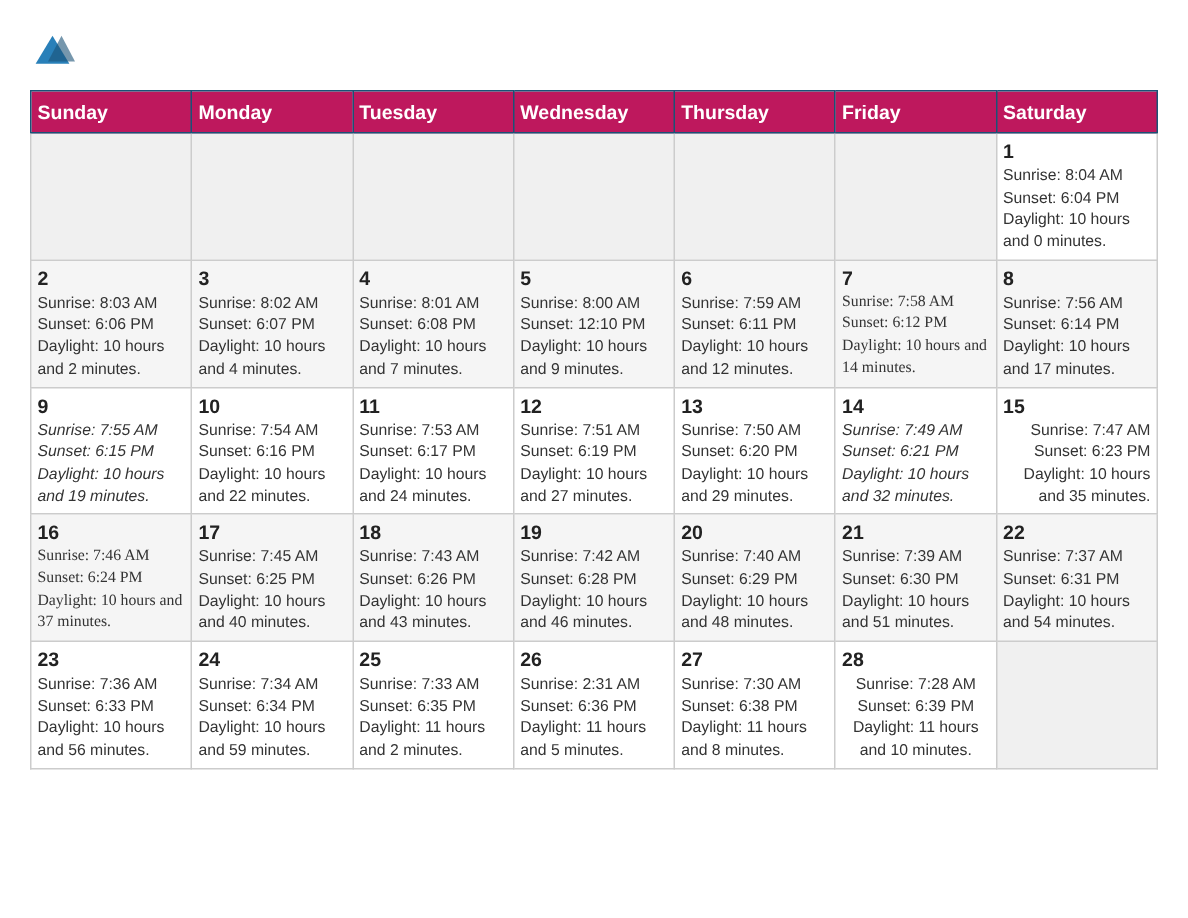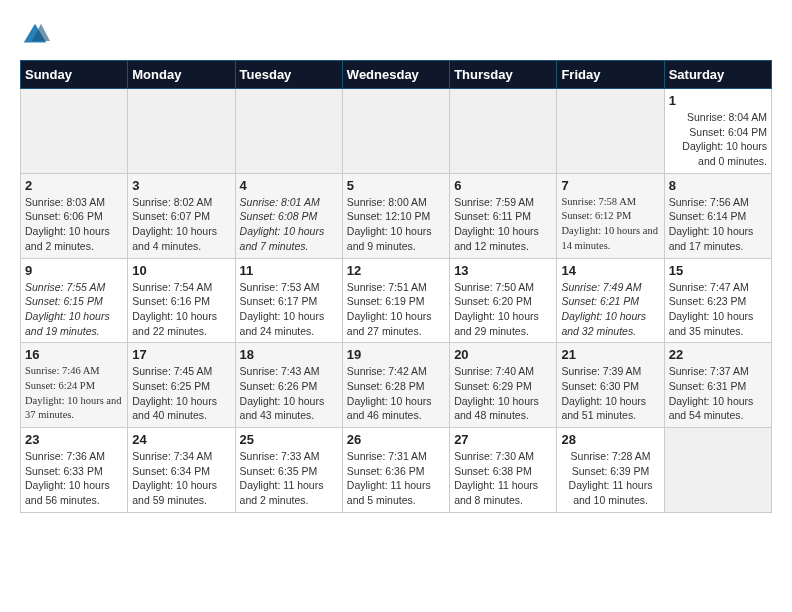--- a/index.html
+++ b/index.html
@@ -44,21 +44,21 @@
     .location {
       font-size: 16px;
       color: #444;
     }
     table {
       width: 100%;
       border-collapse: collapse;
       font-size: 11px;
     }
     thead tr th {
-      background-color: #0f172a;
+      background-color: #be185d;
       color: #fff;
       padding: 6px 4px;
       text-align: left;
       font-size: 13px;
       font-weight: bold;
       border: 1px solid #1a5276;
     }
     tbody tr td {
       border: 1px solid #ccc;
       vertical-align: top;
@@ -122,41 +122,41 @@
   <tbody id="calendar-body">
       <tr>
         <td class="empty-cell"></td>
         <td class="empty-cell"></td>
         <td class="empty-cell"></td>
         <td class="empty-cell"></td>
         <td class="empty-cell"></td>
         <td class="empty-cell"></td>
         <td>
           <span class="day-num">1</span>
-          <div class="day-info" style="white-space: pre-line; text-align: right;">Sunrise: 8:04 AM
+          <div class="day-info" style="white-space: pre-line;">Sunrise: 8:04 AM
 Sunset: 6:04 PM
 Daylight: 10 hours and 0 minutes.</div>
         </td>
       </tr>
       <tr>
         <td>
           <span class="day-num">2</span>
           <div class="day-info" style="white-space: pre-line;">Sunrise: 8:03 AM
 Sunset: 6:06 PM
 Daylight: 10 hours and 2 minutes.</div>
         </td>
         <td>
           <span class="day-num">3</span>
           <div class="day-info" style="white-space: pre-line;">Sunrise: 8:02 AM
 Sunset: 6:07 PM
 Daylight: 10 hours and 4 minutes.</div>
         </td>
         <td>
           <span class="day-num">4</span>
-          <div class="day-info" style="white-space: pre-line; font-style: italic;">Sunrise: 8:01 AM
+          <div class="day-info" style="white-space: pre-line;">Sunrise: 8:01 AM
 Sunset: 6:08 PM
 Daylight: 10 hours and 7 minutes.</div>
         </td>
         <td>
           <span class="day-num">5</span>
           <div class="day-info" style="white-space: pre-line;">Sunrise: 8:00 AM
 Sunset: 12:10 PM
 Daylight: 10 hours and 9 minutes.</div>
         </td>
         <td>
@@ -210,21 +210,21 @@
 Daylight: 10 hours and 29 minutes.</div>
         </td>
         <td>
           <span class="day-num">14</span>
           <div class="day-info" style="white-space: pre-line; font-style: italic;">Sunrise: 7:49 AM
 Sunset: 6:21 PM
 Daylight: 10 hours and 32 minutes.</div>
         </td>
         <td>
           <span class="day-num">15</span>
-          <div class="day-info" style="white-space: pre-line;">Sunrise: 7:47 AM
+          <div class="day-info" style="white-space: pre-line; text-align: right;">Sunrise: 7:47 AM
 Sunset: 6:23 PM
 Daylight: 10 hours and 35 minutes.</div>
         </td>
       </tr>
       <tr>
         <td>
           <span class="day-num">16</span>
           <div class="day-info" style="white-space: pre-line; font-family: Liberation Serif, serif;">Sunrise: 7:46 AM
 Sunset: 6:24 PM
 Daylight: 10 hours and 37 minutes.</div>
@@ -280,21 +280,21 @@
 Daylight: 10 hours and 59 minutes.</div>
         </td>
         <td>
           <span class="day-num">25</span>
           <div class="day-info" style="white-space: pre-line;">Sunrise: 7:33 AM
 Sunset: 6:35 PM
 Daylight: 11 hours and 2 minutes.</div>
         </td>
         <td>
           <span class="day-num">26</span>
-          <div class="day-info" style="white-space: pre-line;">Sunrise: 7:31 AM
+          <div class="day-info" style="white-space: pre-line;">Sunrise: 2:31 AM
 Sunset: 6:36 PM
 Daylight: 11 hours and 5 minutes.</div>
         </td>
         <td>
           <span class="day-num">27</span>
           <div class="day-info" style="white-space: pre-line;">Sunrise: 7:30 AM
 Sunset: 6:38 PM
 Daylight: 11 hours and 8 minutes.</div>
         </td>
         <td>

